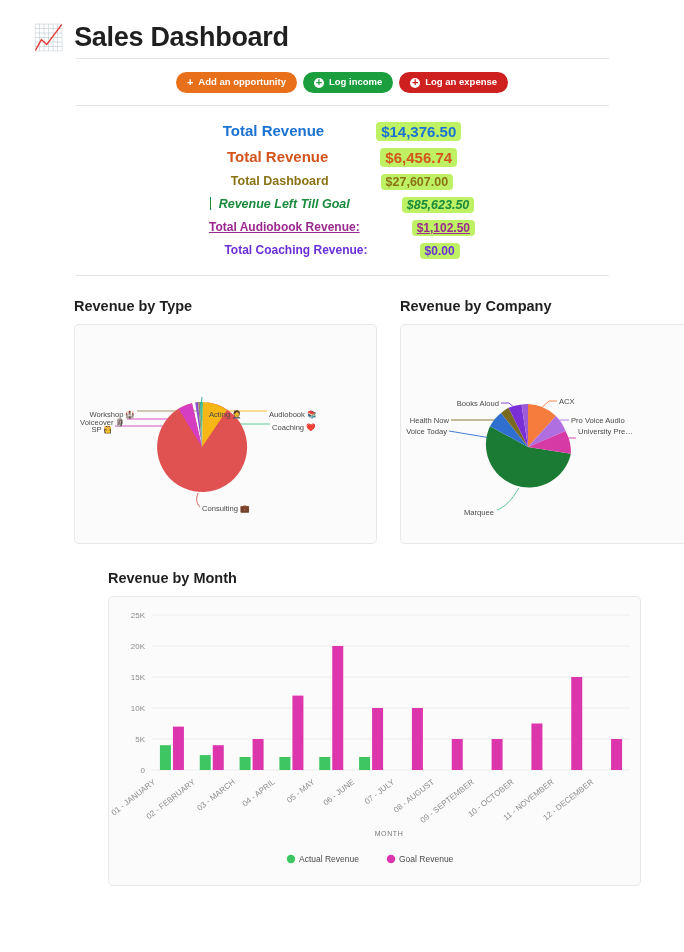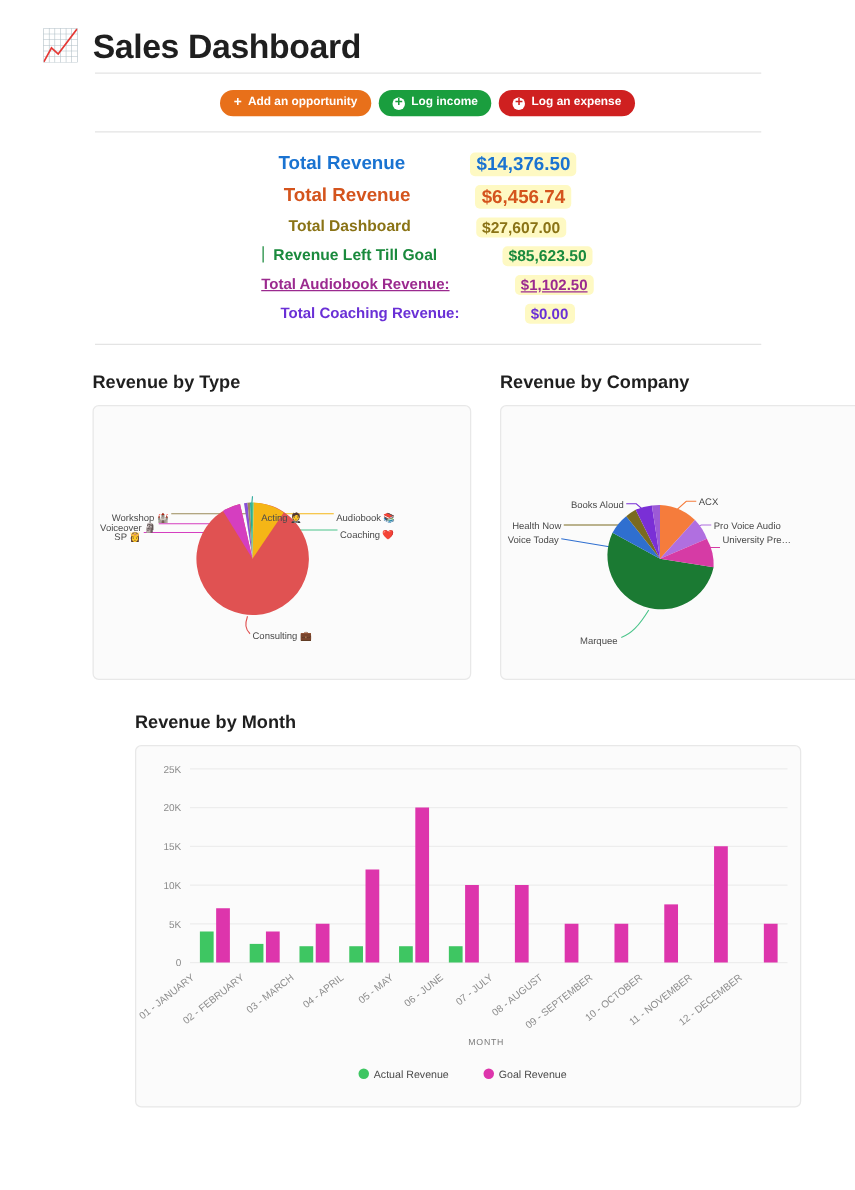--- a/index.html
+++ b/index.html
@@ -79,32 +79,32 @@
   .metric-row {
     display: flex; justify-content: center; align-items: flex-start;
     gap: 7px;
     margin-bottom: 7px;
     white-space: nowrap;
   }
   .metric-row:last-child { margin-bottom: 0; }
   .metric-label { font-weight: 700; }
   .metric-value {
     font-weight: 700;
-    background: #fef9c3;
+    background: #bef264;
     border-radius: 4px;
     padding: 1px 5px;
     margin-left: 45px;
   }
   .m-big { font-size: 15px; }
   .m-mid { font-size: 12.5px; }
   .m-small { font-size: 12px; }
   .m-rev  { color: #1a73d1; }
   .m-pipe { color: #d4541d; }
   .m-dep  { color: #8a7316; }
-  .m-goal { color: #1a8a3d; }
+  .m-goal { color: #1a8a3d; font-style: italic; }
   .m-audio{ color: #9b2a8f; text-decoration: underline; }
   .m-coach{ color: #6a30d6; }
   .caret {
     display:inline-block; width:1px; height:13px;
     background:#1a8a3d; vertical-align:-2px; margin-right:1px;
   }
 
   
   .charts-row {
     display: flex;

